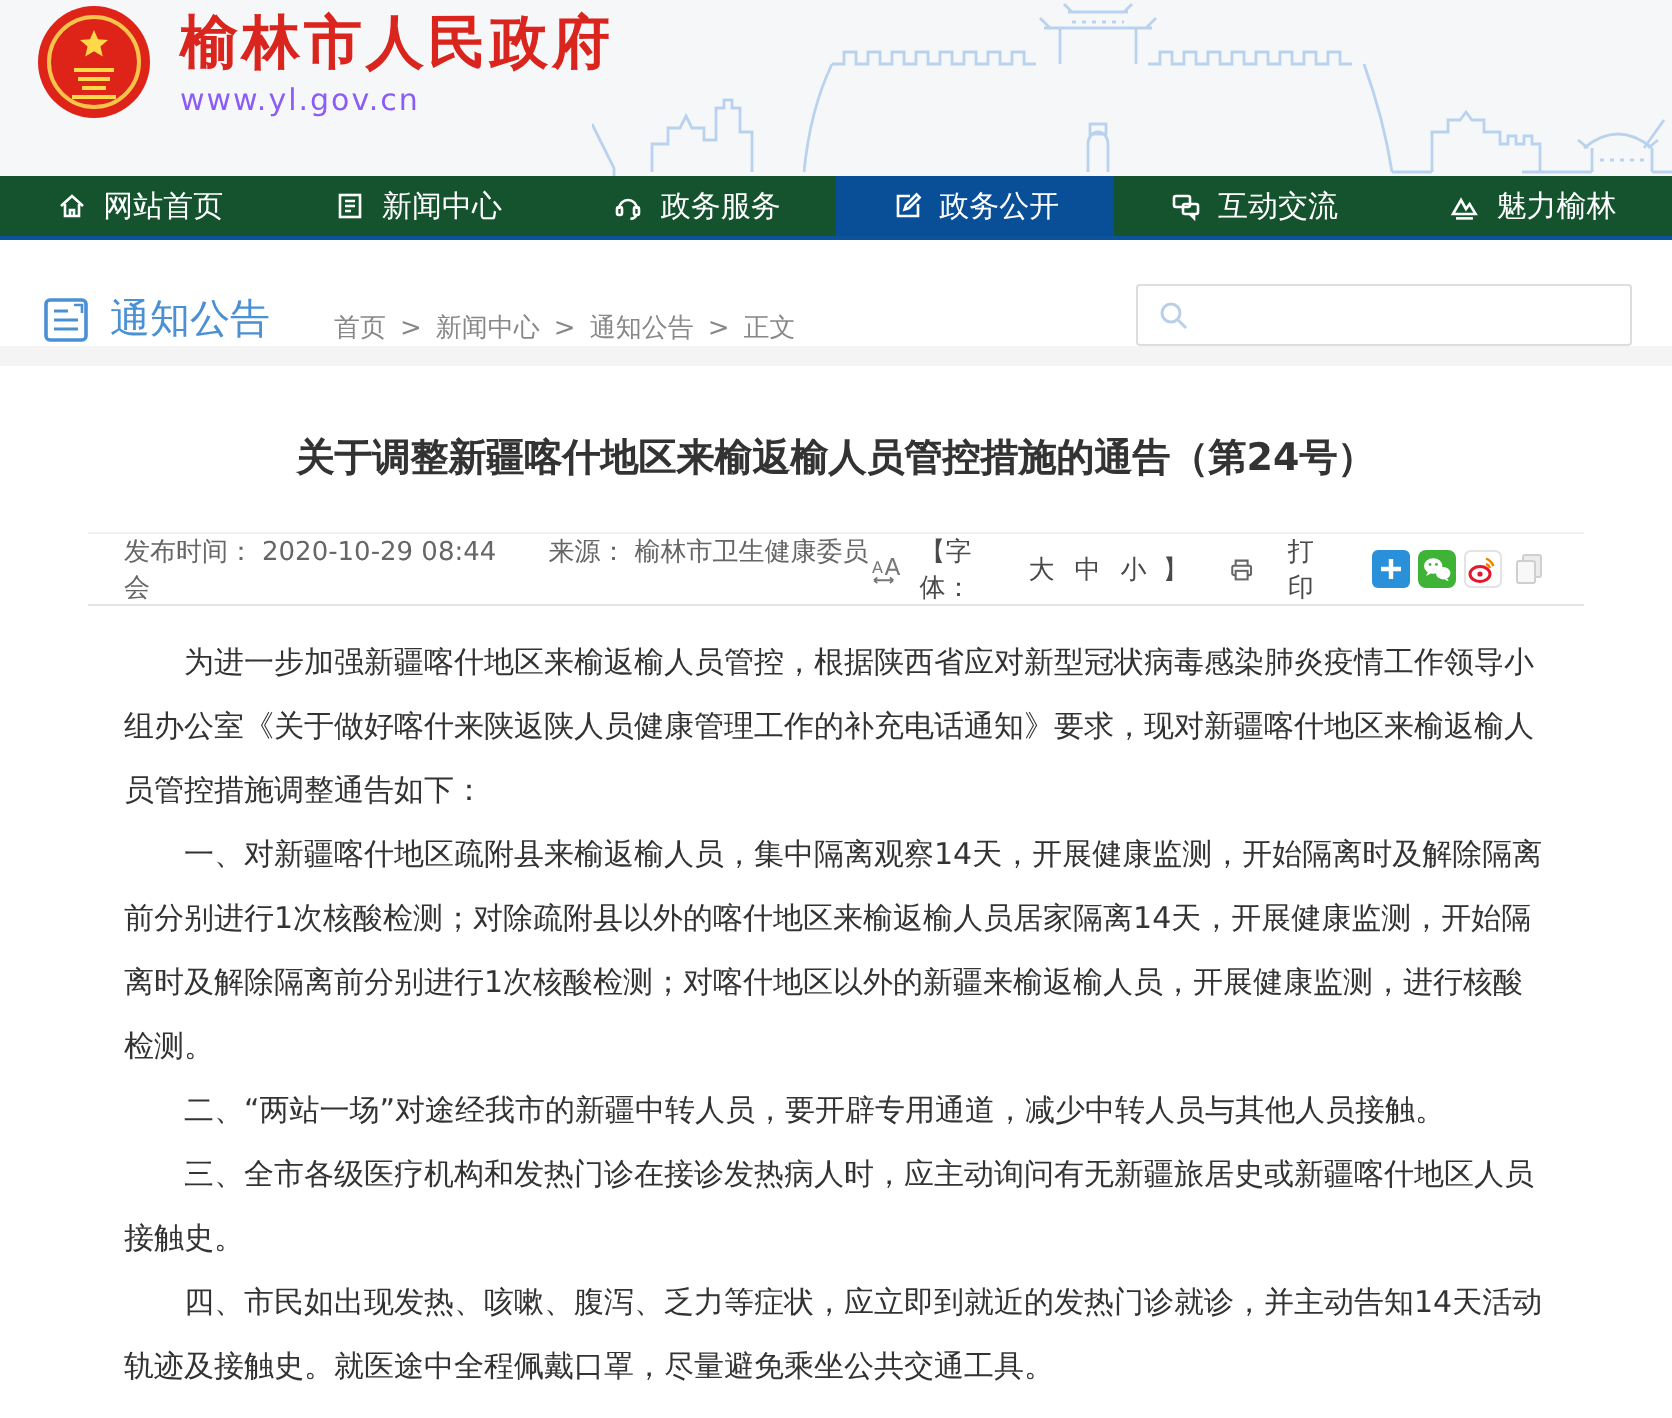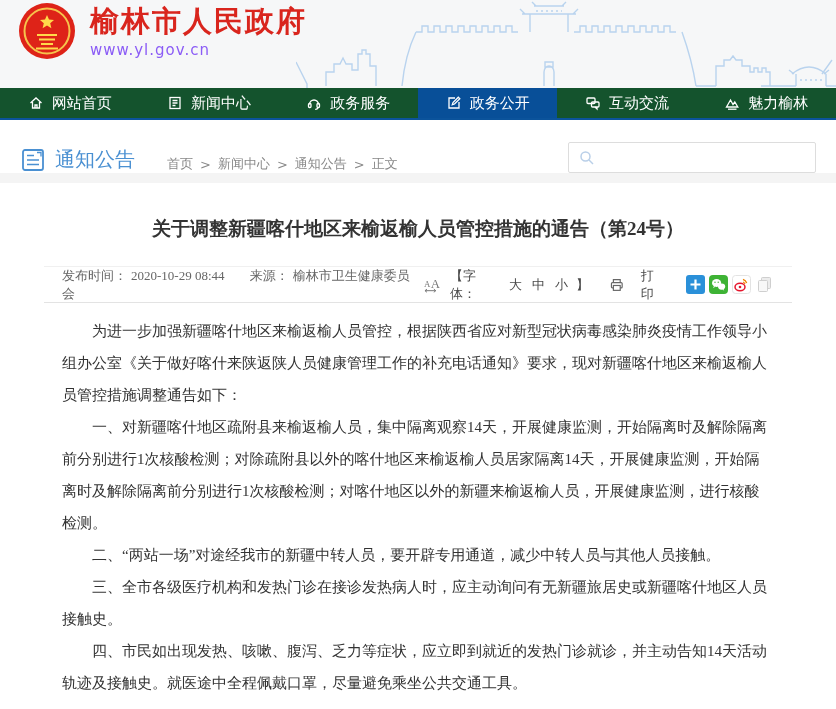--- a/index.html
+++ b/index.html
@@ -35,21 +35,21 @@
   .search-box { margin-left: auto; width: 248px; height: 31px; border: 1px solid #ddd; border-radius: 2px;
     display: flex; align-items: center; padding: 0 10px; background: #fff; }
   .search-box input { border: 0; outline: none; flex: 1 1 auto; font-size: 13px; color: #555;
     font-family: "DejaVu Sans", sans-serif; background: transparent; }
   .search-box input::placeholder { color: #b8b8b8; }
   .search-box svg { flex: 0 0 auto; cursor: pointer; }
 
   .gray-band { height: 10px; background: #f4f4f4; }
 
   
-  .article { padding: 0 44px; font-family: Liberation Serif, serif; }
+  .article { padding: 0 44px; }
   .article-title { margin-top: 33px; text-align: center; font-size: 19px; font-weight: bold; color: #333; }
   .meta-row { margin-top: 24px; height: 37px; display: flex; align-items: center; padding: 0 18px;
     border-top: 1px solid #f0f0f0; border-bottom: 1px solid #e3e3e3; font-size: 13px; color: #666; }
   .meta-left span { margin-right: 4px; text-align: right; }
   .meta-left .gap { display: inline-block; width: 14px; }
   .meta-tools { margin-left: auto; display: flex; align-items: center; gap: 6px; color: #4a4a4a; }
   .meta-tools .font-size-link { cursor: pointer; margin: 0 2px; }
   .meta-tools .print { display: flex; align-items: center; gap: 16px; cursor: pointer; margin-left: 14px; }
   .share-group { display: flex; align-items: center; gap: 4px; margin-left: 14px; }
   .share-group .sicon { cursor: pointer; display: block; }

